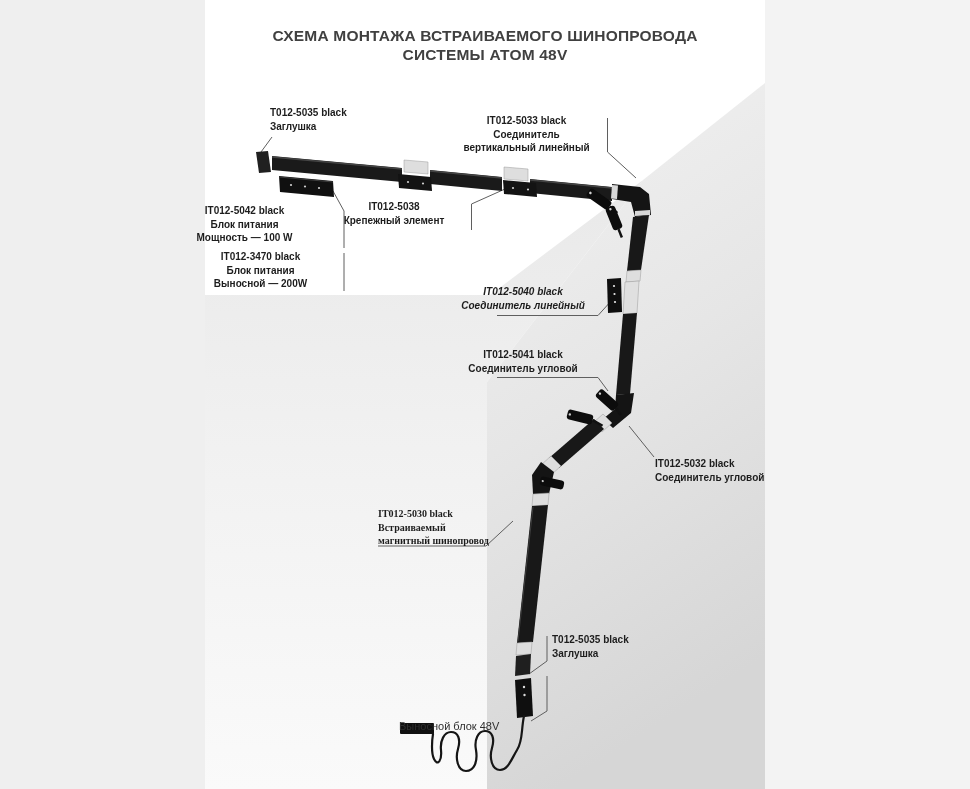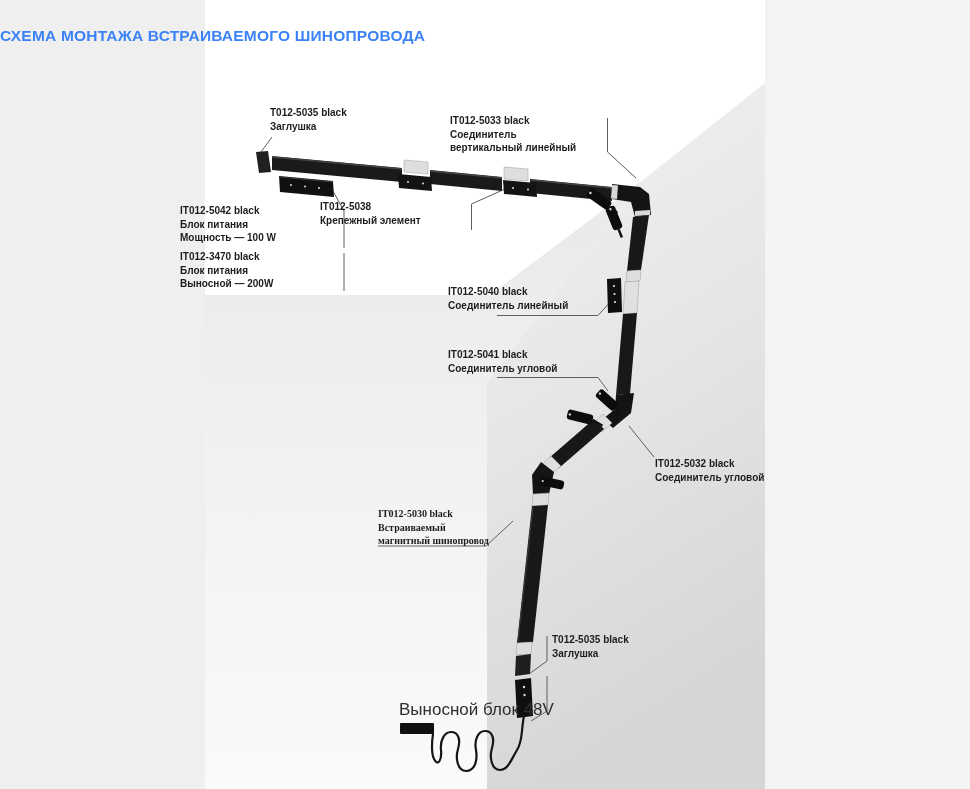--- a/index.html
+++ b/index.html
@@ -1,35 +1,35 @@
 <!DOCTYPE html>
 <html><head>
 <meta charset="utf-8">
 <style>
   html,body{margin:0;padding:0;background:#ffffff;}
   .stage{position:relative;width:970px;height:789px;overflow:hidden;background:#ffffff;
          font-family:"Liberation Sans",sans-serif;}
   .stage svg{position:absolute;left:0;top:0;}
-  .title{position:absolute;left:0;top:26px;width:970px;text-align:left;
-         font-size:15.5px;font-weight:600;line-height:19px;color:#3b82f6;letter-spacing:.2px;}
+  .title{position:absolute;left:0;top:26px;width:970px;text-align:center;
+         font-size:15.5px;font-weight:600;line-height:19px;color:#404040;letter-spacing:.2px;}
   .lbl{position:absolute;font-size:10px;font-weight:700;line-height:13.6px;color:#1d1d1d;white-space:nowrap;}
-  .lbl.r{text-align:left;}
+  .lbl.r{text-align:center;}
   .lbl div{white-space:nowrap;}
   #lbl-cap-top{left:270px;top:106px;}
   #lbl-vert-corner{left:450px;top:114px;width:153px;}
   #lbl-fastener{left:320px;top:200px;width:148px;}
-  #lbl-psu100{left:180px;top:204px;width:161px;}
+  #lbl-psu100{left:164px;top:204px;width:161px;}
   #lbl-psu200{left:180px;top:250px;width:161px;}
-  #lbl-linear{left:448px;top:285px;width:150px;}
+  #lbl-linear{left:448px;top:285px;width:150px;font-style:italic;}
   #lbl-corner41{left:448px;top:348px;width:150px;}
   #lbl-corner32{left:655px;top:457px;}
   #lbl-track30{left:378px;top:507px;font-family:Liberation Serif, serif;}
   #lbl-cap-bottom{left:552px;top:633px;}
   #lbl-conn39{left:552px;top:673px;}
-  #lbl-external{left:399px;top:703px;font-weight:400;font-size:17px;color:#2e2e2e;}
+  #lbl-external{left:399px;top:720px;font-weight:400;font-size:11px;color:#2e2e2e;}
 </style>
 </head>
 <body>
 
 <div class="stage">
 
 <svg width="970" height="789" viewBox="0 0 970 789">
   <defs>
     <linearGradient id="gWallB" x1="0" y1="0" x2="0" y2="1">
       <stop offset="0" stop-color="#e9e9e9"></stop>
@@ -153,20 +153,21 @@
       <rect x="-12" y="-4.5" width="24" height="9" rx="3" fill="#0c0c0c"></rect>
       <circle cx="-9.5" cy="0" r="1.1" fill="#d0d0d0"></circle>
     </g>
   </g>
 
   <rect x="400" y="723" width="34" height="11" rx="1" fill="#101010"></rect>
 </svg>
 
 <div class="title">
   <div>СХЕМА МОНТАЖА ВСТРАИВАЕМОГО ШИНОПРОВОДА</div>
+  <div>СИСТЕМЫ АТОМ 48V</div>
 </div>
 
 <div class="lbl" id="lbl-cap-top">
   <div>T012-5035 black</div>
   <div>Заглушка</div>
 </div>
 
 <div class="lbl r" id="lbl-vert-corner">
   <div>IT012-5033 black</div>
   <div>Соединитель</div>

